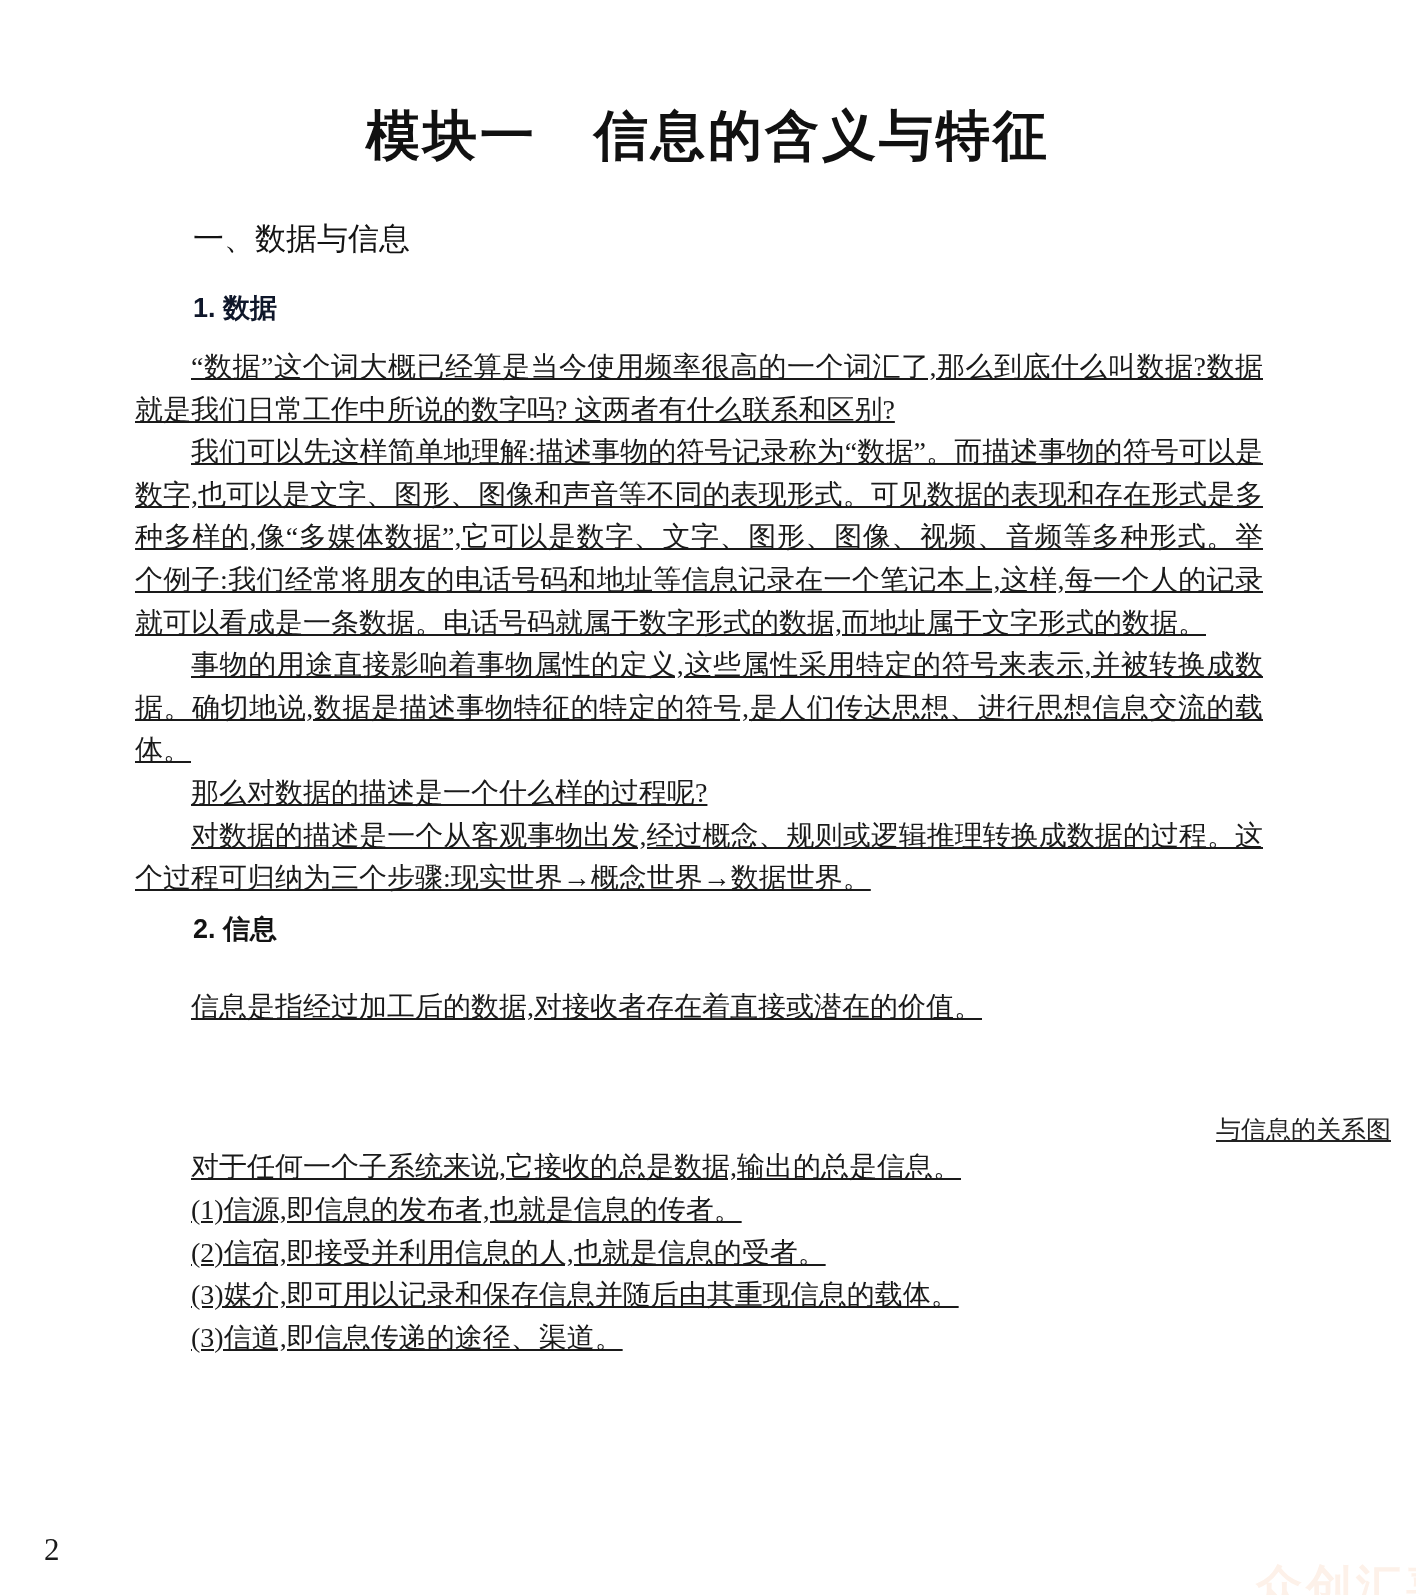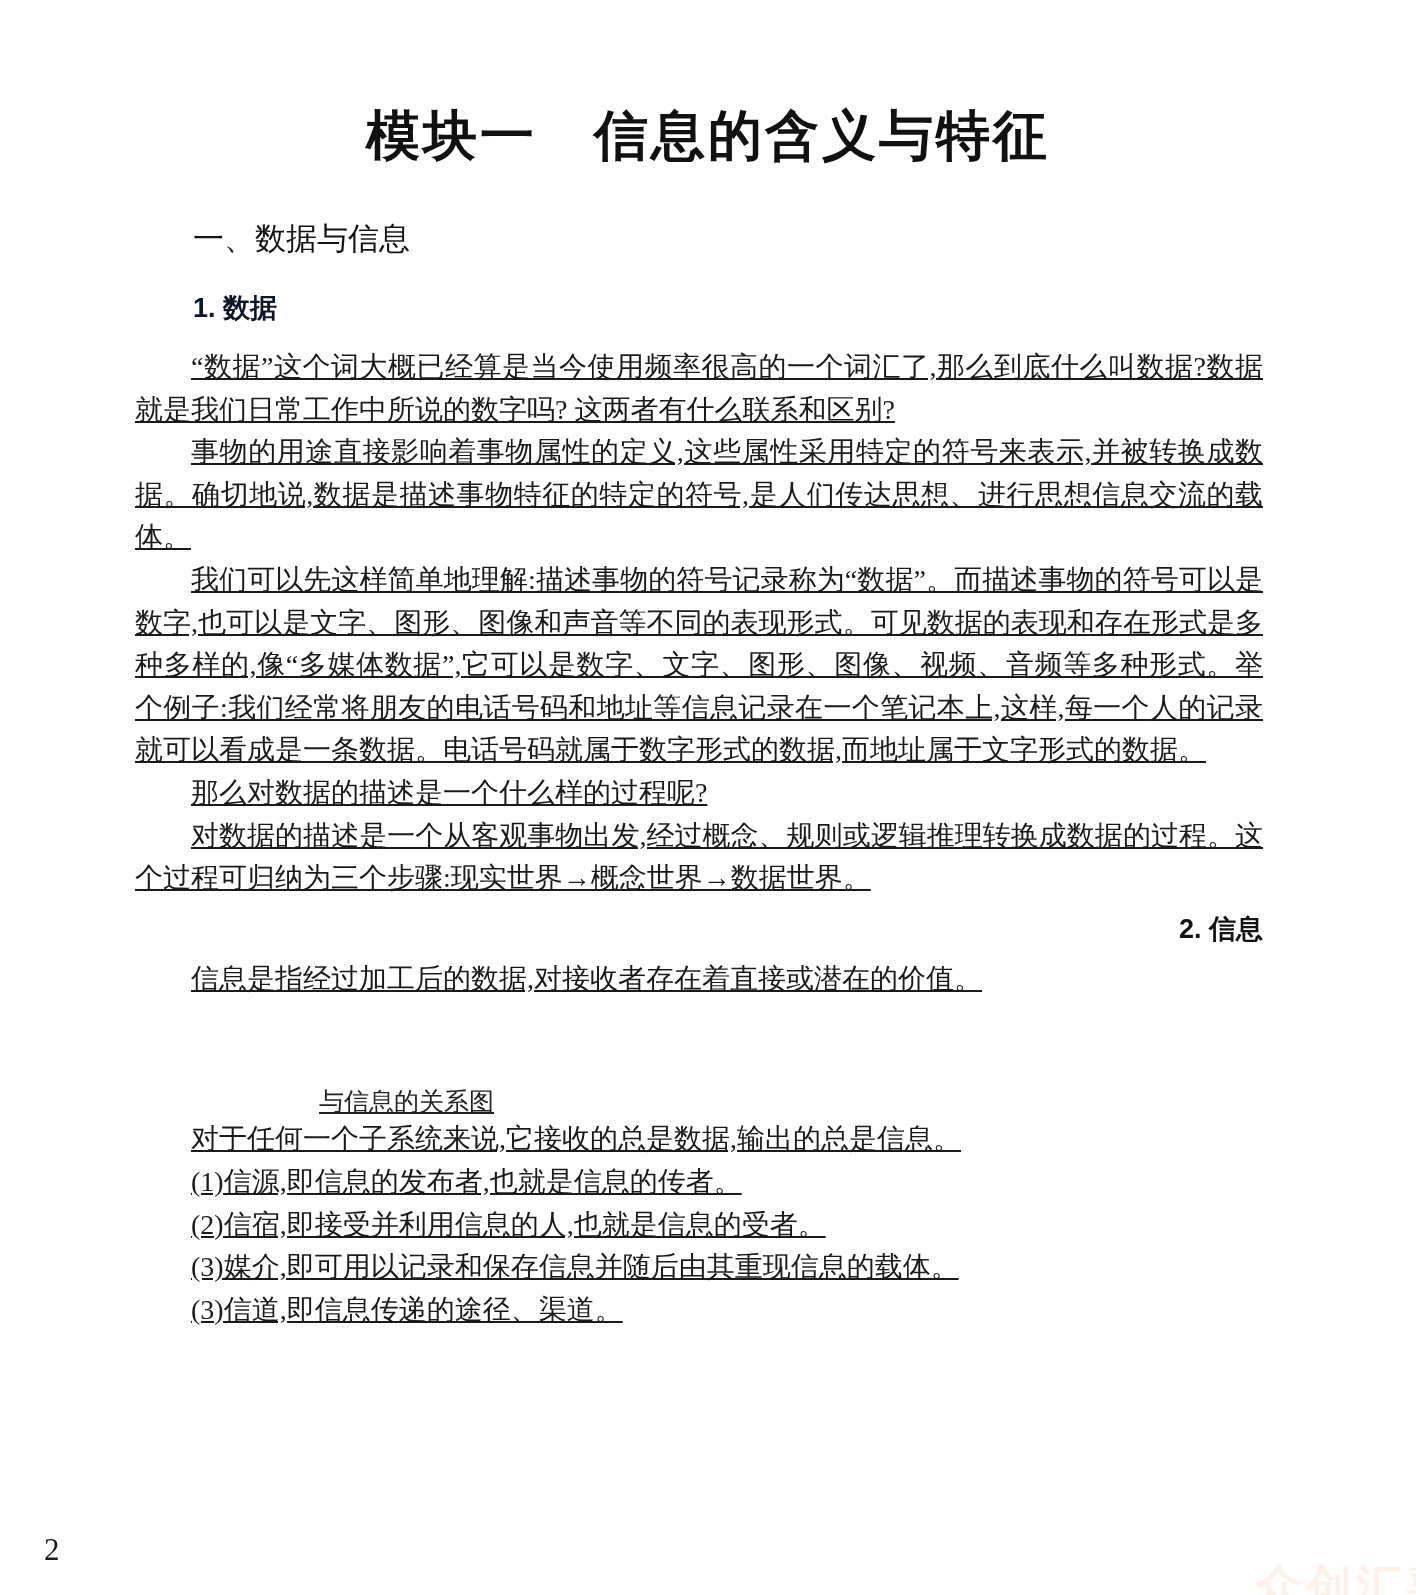--- a/index.html
+++ b/index.html
@@ -55,30 +55,30 @@
   .content p {
     margin: 0;
     text-indent: 56px;
     text-decoration: underline;
   }
   .h2-inline {
     font-family: "Liberation Sans", "DejaVu Sans", sans-serif;
     font-weight: bold;
     font-size: 27px;
     line-height: 34px;
-    margin: 12px 0 12px 0;
+    margin: 12px 0 40px 0;
     padding-left: 58px;
     color: #131313;
-    text-align: right;
+    text-align: left;
   }
   .figure-gap {
     height: 86px;
   }
   .figure-caption {
-    text-align: left;
+    text-align: right;
     font-size: 25px;
     line-height: 32px;
     transform: translateX(128px);
     margin: 0 0 28px 0;
     text-indent: 0;
     color: #222;
   }
   .page-number {
     position: absolute;
     left: 44px;
@@ -101,22 +101,22 @@
 <body>
 
 <div class="page-title">模块一　信息的含义与特征</div>
 
 <div class="h1">一、数据与信息</div>
 
 <div class="h2-first">1. 数据</div>
 
 <div class="content">
   <p>“数据”这个词大概已经算是当今使用频率很高的一个词汇了,那么到底什么叫数据?数据就是我们日常工作中所说的数字吗? 这两者有什么联系和区别?</p>
+  <p>我们可以先这样简单地理解:描述事物的符号记录称为“数据”。而描述事物的符号可以是数字,也可以是文字、图形、图像和声音等不同的表现形式。可见数据的表现和存在形式是多种多样的,像“多媒体数据”,它可以是数字、文字、图形、图像、视频、音频等多种形式。举个例子:我们经常将朋友的电话号码和地址等信息记录在一个笔记本上,这样,每一个人的记录就可以看成是一条数据。电话号码就属于数字形式的数据,而地址属于文字形式的数据。</p>
   <p>事物的用途直接影响着事物属性的定义,这些属性采用特定的符号来表示,并被转换成数据。确切地说,数据是描述事物特征的特定的符号,是人们传达思想、进行思想信息交流的载体。</p>
-  <p>我们可以先这样简单地理解:描述事物的符号记录称为“数据”。而描述事物的符号可以是数字,也可以是文字、图形、图像和声音等不同的表现形式。可见数据的表现和存在形式是多种多样的,像“多媒体数据”,它可以是数字、文字、图形、图像、视频、音频等多种形式。举个例子:我们经常将朋友的电话号码和地址等信息记录在一个笔记本上,这样,每一个人的记录就可以看成是一条数据。电话号码就属于数字形式的数据,而地址属于文字形式的数据。</p>
   <p>那么对数据的描述是一个什么样的过程呢?</p>
   <p>对数据的描述是一个从客观事物出发,经过概念、规则或逻辑推理转换成数据的过程。这个过程可归纳为三个步骤:现实世界→概念世界→数据世界。</p>
 
   <div class="h2-inline">2. 信息</div>
 
   <p>信息是指经过加工后的数据,对接收者存在着直接或潜在的价值。</p>
 
   <div class="figure-gap"></div>
   <p class="figure-caption">与信息的关系图</p>
 

